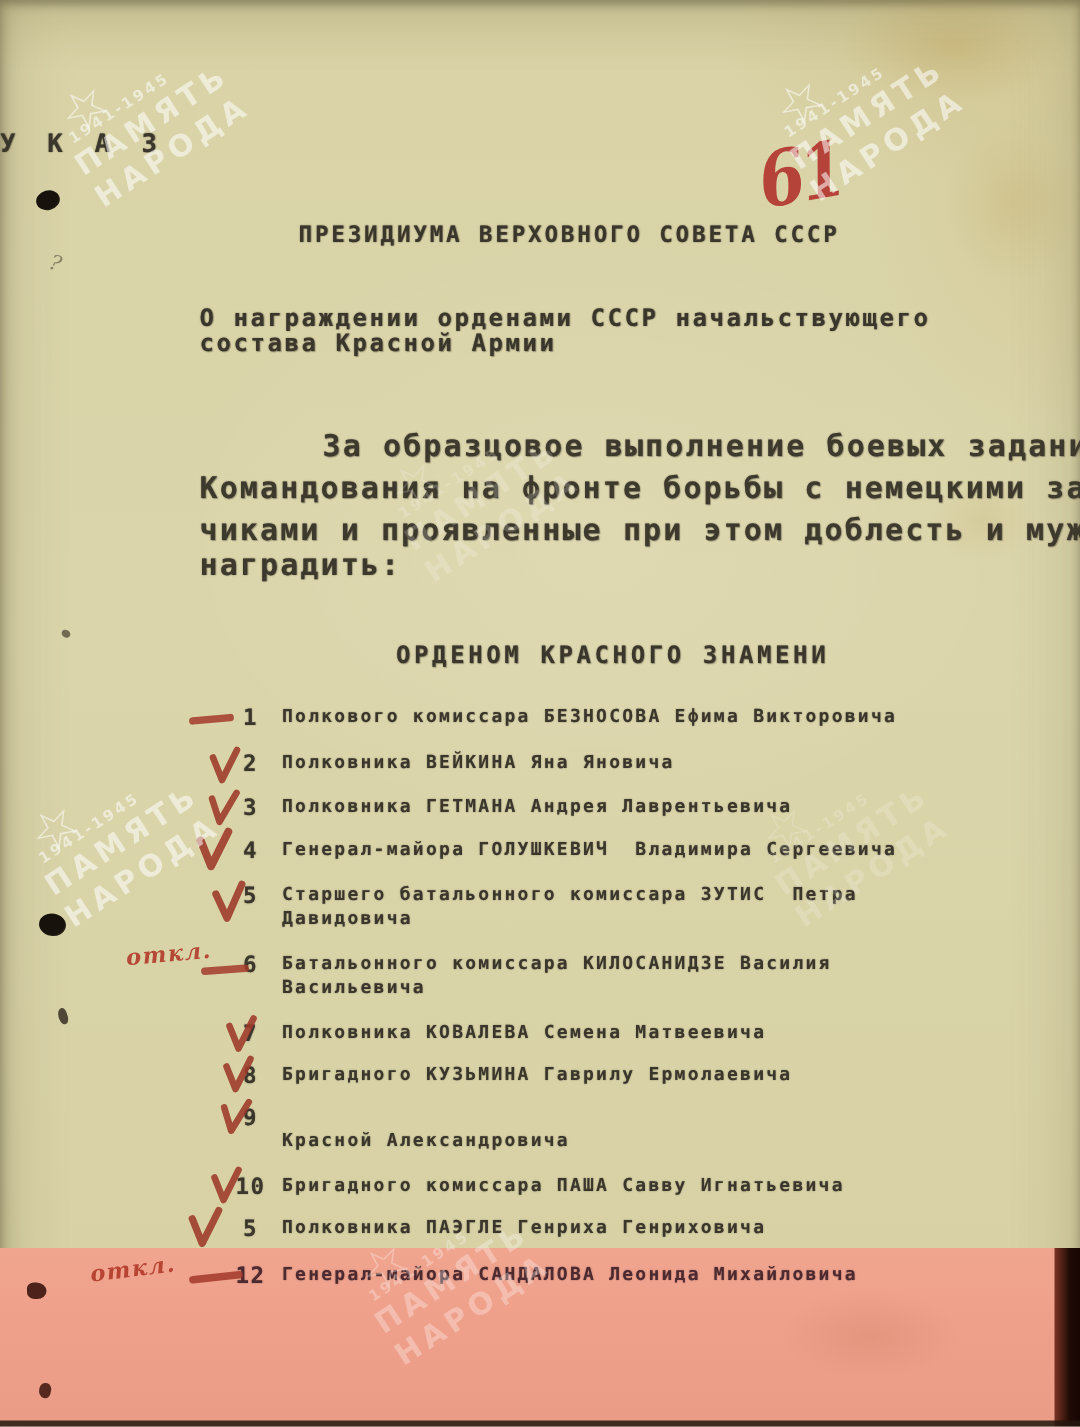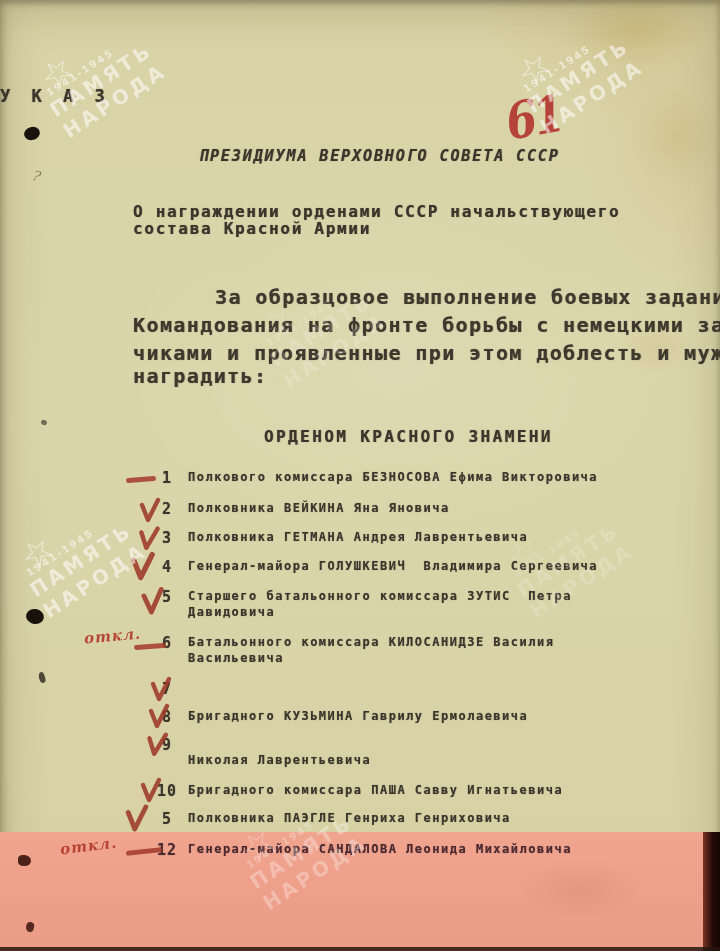--- a/index.html
+++ b/index.html
@@ -9,21 +9,21 @@
     background:
       radial-gradient(ellipse 420px 300px at 55% 38%, rgba(255,255,242,.10), transparent 70%),
       radial-gradient(ellipse 200px 120px at 88% 3%, rgba(176,140,60,.14), transparent 75%),
       radial-gradient(ellipse 160px 220px at 97% 14%, rgba(176,140,60,.10), transparent 75%),
       linear-gradient(180deg,#d2cc9e 0%, #d9d3a7 5%, #dbd5ab 45%, #d8d2a6 80%, #d6d0a3 100%);
     box-shadow:inset 0 0 45px rgba(92,82,48,.28), inset 0 3px 6px rgba(60,55,35,.35), inset 4px 0 10px rgba(92,82,48,.20);
   }
   .tl{position:absolute;white-space:pre;color:#3b362b;font-weight:700;
       text-shadow:0 0 1px rgba(59,54,43,.6), .6px .4px .6px rgba(59,54,43,.35);}
   .title{top:86px;left:0;right:0;text-align:left;font-size:17px;letter-spacing:5.5px;}
-  .subtitle{top:147px;left:199px;font-size:15px;letter-spacing:1.9px;font-style:italic;}
+  .subtitle{top:147px;left:199px;font-size:15px;letter-spacing:1.9px;}
   .subject{top:203px;left:133px;font-size:16px;letter-spacing:1.7px;line-height:17px;}
   .para{font-size:20px;letter-spacing:1.4px;line-height:28.5px;color:#3e392d;}
   .p1{top:283px;left:215px;} .p2{top:311px;left:133px;text-align:center;} .p3{top:339px;left:133px;} .p4{top:362px;left:133px;}
   .section{top:427px;left:264px;font-size:16px;letter-spacing:2.4px;}
   .item{position:absolute;left:0;width:720px;height:20px;}
   .inum{position:absolute;left:150px;width:34px;text-align:center;font-size:15px;letter-spacing:1px;
         color:#3b362b;font-weight:700;text-shadow:0 0 1px rgba(59,54,43,.6);}
   .itext{position:absolute;left:188px;font-size:12px;letter-spacing:1.5px;line-height:16px;
          color:#3b362b;font-weight:700;white-space:pre;text-shadow:0 0 1px rgba(59,54,43,.6);}
   .pink .inum,.pink .itext{color:#4c2a30;text-shadow:0 0 1px rgba(76,42,48,.6);}
@@ -120,28 +120,29 @@
     <span class="itext">Старшего батальонного комиссара ЗУТИС  Петра</span>
     <span class="itext" style="top:16px">Давидовича</span>
   </div>
   <div class="item" style="top:634px">
     <span class="inum">6</span>
     <span class="itext">Батальонного комиссара КИЛОСАНИДЗЕ Василия</span>
     <span class="itext" style="top:16px">Васильевича</span>
   </div>
   <div class="item" style="top:680px">
     <span class="inum">7</span>
+    <span class="itext">Полковника КОВАЛЕВА Семена Матвеевича</span>
   </div>
   <div class="item" style="top:708px">
     <span class="inum">8</span>
     <span class="itext">Бригадного КУЗЬМИНА Гаврилу Ермолаевича</span>
   </div>
   <div class="item" style="top:736px">
     <span class="inum">9</span>
-    <span class="itext" style="top:16px">Николая Лаврентьевича</span>
+    <span class="itext" style="top:16px">Красной Александровича</span>
   </div>
   <div class="item" style="top:782px">
     <span class="inum">10</span>
     <span class="itext">Бригадного комиссара ПАША Савву Игнатьевича</span>
   </div>
   <div class="item" style="top:810px">
     <span class="inum">5</span>
     <span class="itext">Полковника ПАЭГЛЕ Генриха Генриховича</span>
   </div>
   <div class="item pink" style="top:841px">

